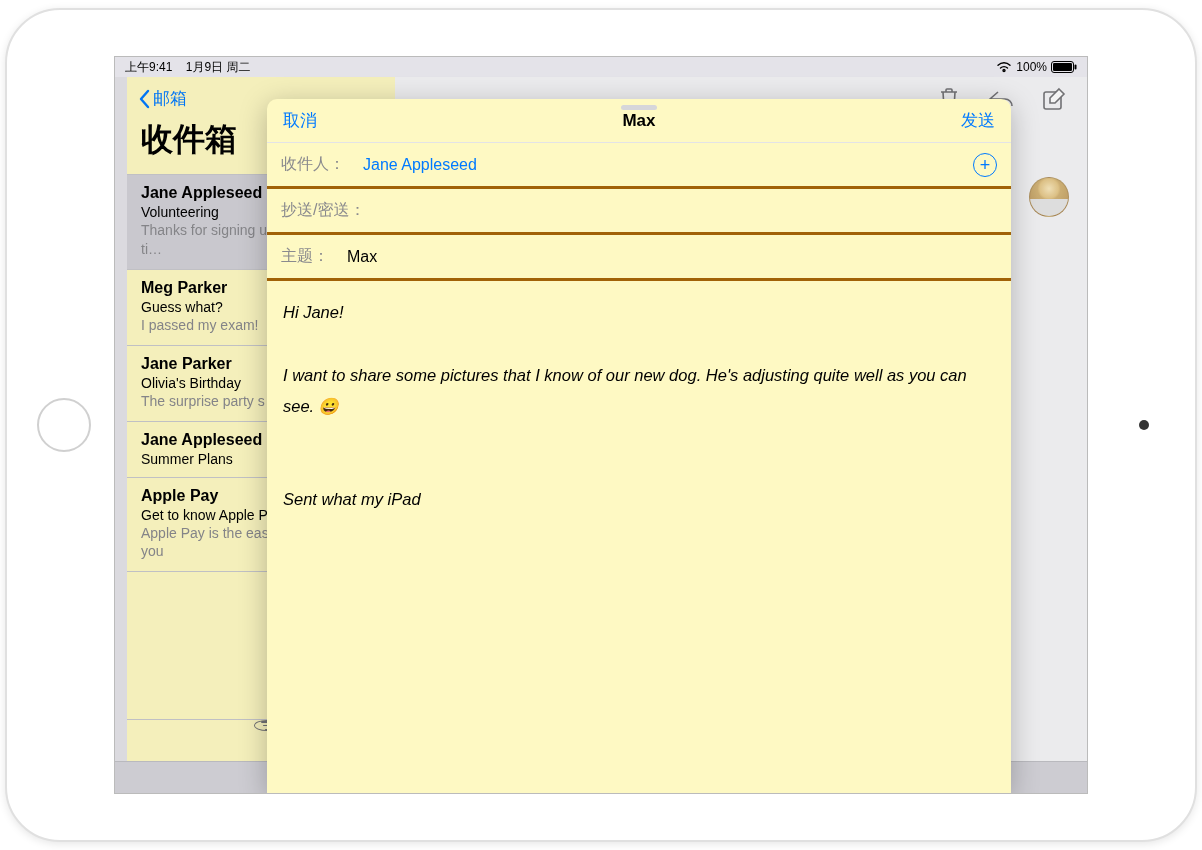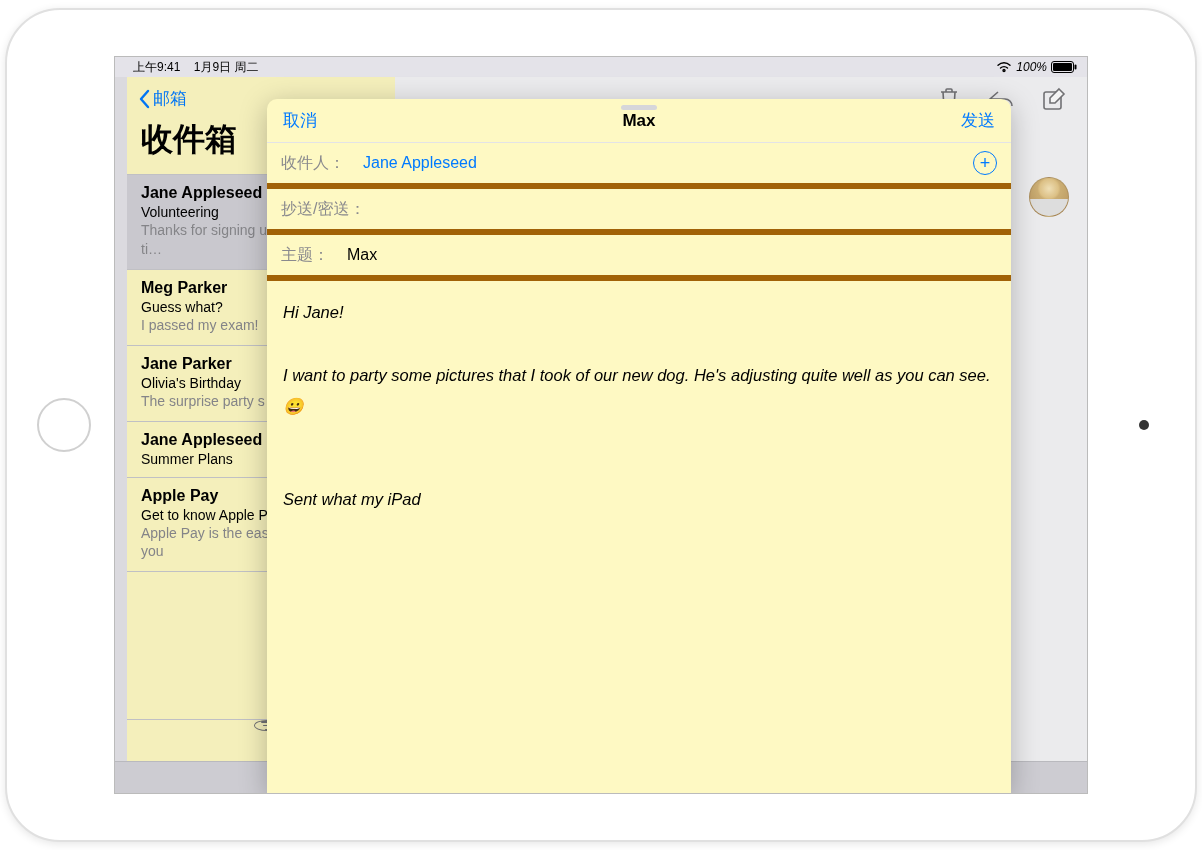--- a/index.html
+++ b/index.html
@@ -6,23 +6,23 @@
 body { width: 1202px; height: 850px; background: #fff; position: relative; overflow: hidden; }
 
 
 .device-frame { position: absolute; top: 8px; left: 5px; right: 5px; bottom: 8px; border: 2px solid #e0e0e0; border-radius: 55px; background: #fff; box-shadow: 0 2px 8px rgba(0,0,0,.1); }
 .home-button { position: absolute; left: 30px; top: 50%; transform: translateY(-50%); width: 54px; height: 54px; border: 2px solid #d0d0d0; border-radius: 50%; }
 .camera-dot { position: absolute; right: 46px; top: 50%; transform: translateY(-50%); width: 10px; height: 10px; border-radius: 50%; background: #333; }
 
 .screen { position: absolute; left: 107px; top: 46px; right: 107px; bottom: 46px; background: #e4e3e9; border: 1px solid #bbb; overflow: hidden; }
 
 
-.status-bar { height: 20px; display: flex; justify-content: space-between; align-items: center; padding: 0 10px; font-size: 12px; margin-left: 8px; }
+.status-bar { height: 20px; display: flex; justify-content: space-between; align-items: center; padding: 0 10px; font-size: 12px; }
 .status-left { font-weight: 500; }
-.status-right { display: flex; align-items: center; gap: 4px; font-weight: 500; font-style: italic; }
+.status-right { display: flex; align-items: center; gap: 4px; font-weight: 500; }
 .status-right svg { display: block; }
 
 
 .sidebar { position: absolute; left: 0; top: 20px; bottom: 0; width: 280px; background: #fef9c3; border-right: 1px solid #c8c8cc; margin-left: 12px; }
 .sb-nav { padding: 10px 12px 4px; }
 .back-group { display: flex; align-items: center; gap: 2px; color: #007aff; font-size: 17px; }
 .sb-title { font-size: 32px; font-weight: 700; padding: 4px 14px 12px; }
 .sb-list { border-top: 1px solid #c8c8cc; }
 .sb-item { padding: 9px 14px 10px; border-bottom: 1px solid #c8c8cc; }
 .sb-item.selected { background: #d2d1d7; }
@@ -47,21 +47,21 @@
 
 
 .dimmer { position: absolute; left: 0; right: 0; bottom: 0; top: 20px; background: rgba(0,0,0,.04); }
 .compose { position: absolute; left: 152px; width: 744px; top: 42px; bottom: 0; background: #fef9c3; border-radius: 10px 10px 0 0; box-shadow: 0 6px 28px rgba(0,0,0,.25); display: flex; flex-direction: column; overflow: hidden; }
 .c-header { position: relative; height: 44px; border-bottom: 1px solid #e3e3e6; display: flex; align-items: center; justify-content: space-between; padding: 0 16px; }
 .c-grab { position: absolute; left: 50%; top: 6px; transform: translateX(-50%); width: 36px; height: 5px; border-radius: 3px; background: #d6d6da; }
 .c-cancel { color: #007aff; font-size: 17px; }
 .c-title { font-weight: 600; font-size: 17px; position: absolute; left: 50%; transform: translateX(-50%); }
 .c-send { color: #007aff; font-size: 17px; font-weight: 400; }
 
-.c-field { display: flex; align-items: center; padding: 0 14px; height: 46px; border-bottom: 6px solid #a16207; font-size: 16px; }
+.c-field { display: flex; align-items: center; padding: 0 14px; height: 46px; border-bottom: 3px solid #a16207; font-size: 16px; }
 .c-label { color: #8a8a8e; margin-right: 18px; white-space: nowrap; }
 .c-value { color: #007aff; flex: 1; }
 .c-value.plain { color: #000; }
 .c-add { width: 24px; height: 24px; border: 1.5px solid #007aff; border-radius: 50%; display: flex; align-items: center; justify-content: center; color: #007aff; font-size: 18px; line-height: 1; }
 
 .c-body { padding: 16px; font-size: 16.5px; line-height: 1.9; color: #000; font-style: italic; }
 .c-body p { margin-bottom: 0; }
 .c-sig { margin-top: 62px; }
 
 .screen-bottom-bar { position: absolute; left: 0; right: 0; bottom: 0; height: 32px; background: #d6d5db; border-top: 1px solid #c1c1c6; }
@@ -183,19 +183,19 @@
       </div>
 
       <div class="c-field">
         <span class="c-label">主题：</span>
         <span class="c-value plain">Max</span>
       </div>
 
       <div class="c-body">
         <p>Hi Jane!</p>
         <br>
-        <p>I want to party some pictures that I took of our new dog. He's adjusting quite well as you can see. 😀</p>
+        <p>I want to share some pictures that I know of our new dog. He's adjusting quite well as you can see. 😀</p>
         <p class="c-sig">Sent what my iPad</p>
       </div>
     </div>
 
   </div>
 </div>
 
 </body></html>

